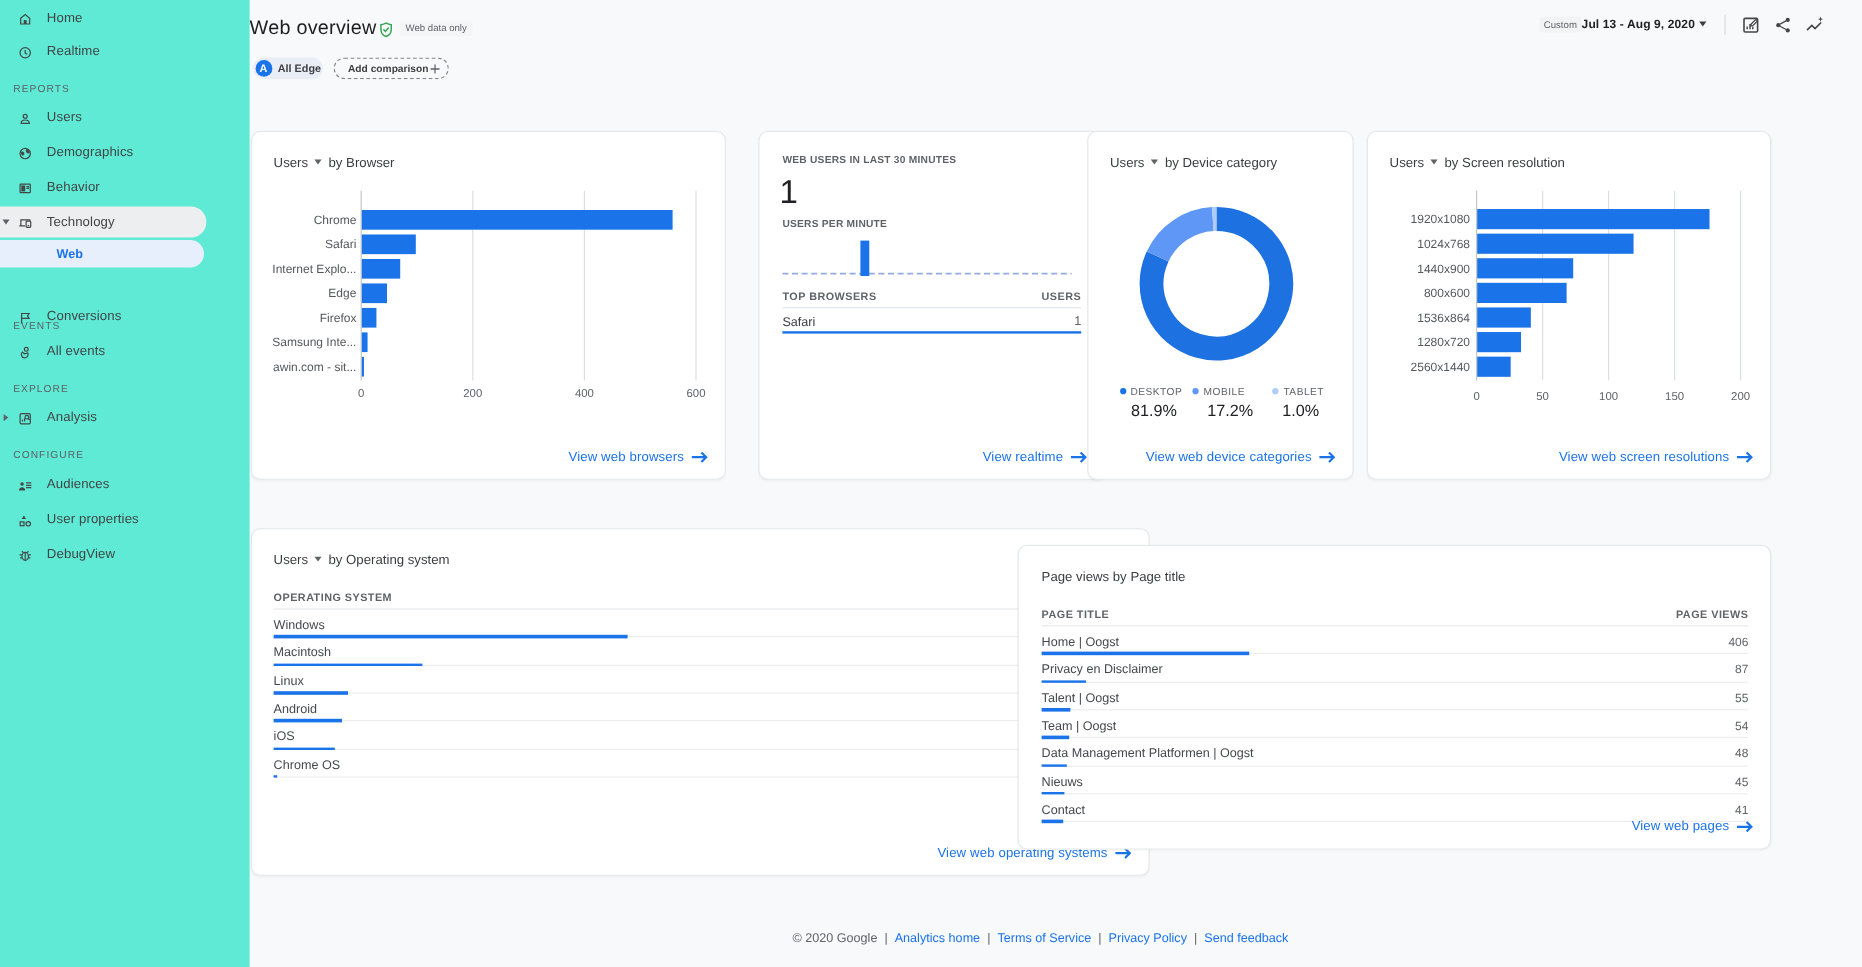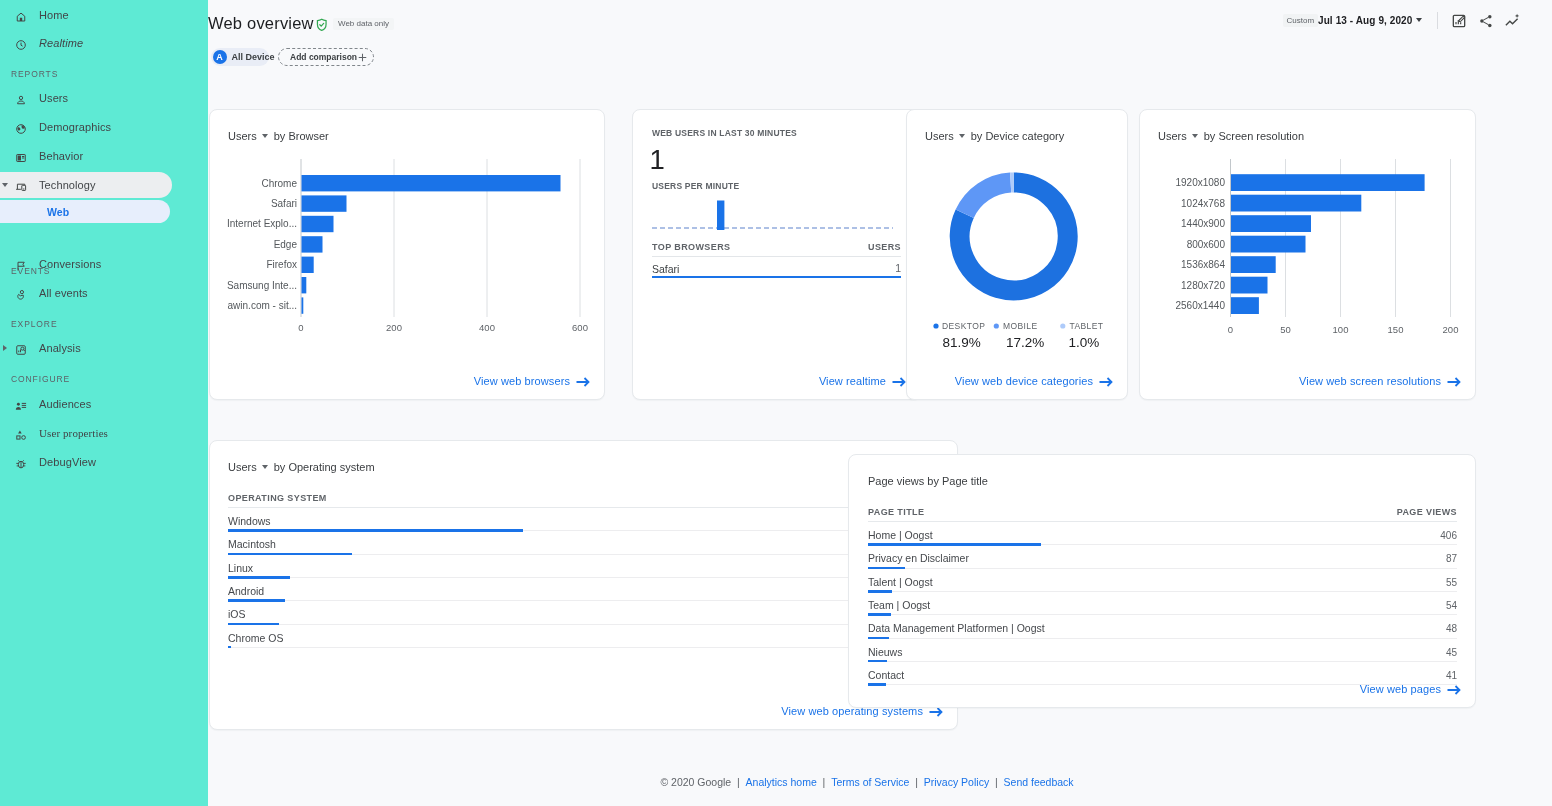--- a/index.html
+++ b/index.html
@@ -44,21 +44,21 @@
     <div class="pill-blue" style="top:200px;"></div>
     <div class="tri-down" style="left:2px; top:183px;"></div>
     <div class="tri-right" style="left:3px; top:345px;"></div>
     <div class="navitem" style="top:4px;">
         <span class="ic"><svg width="12" height="12" viewBox="0 0 24 24">
             <path d="M4.5 10.5 L12 4.2 L19.5 10.5 V20 H4.5 Z" fill="none" stroke="#444746" stroke-width="2"></path>
             <rect x="9.6" y="13.5" width="4.8" height="6.5" fill="#444746"></rect>
           </svg></span>
         <span class="lbl">Home</span>
       </div>
-    <div class="navitem" style="top:32px;font-style:italic;">
+    <div class="navitem" style="top:32px;">
         <span class="ic"><svg width="12" height="12" viewBox="0 0 24 24">
             <circle cx="12" cy="12" r="8.6" fill="none" stroke="#444746" stroke-width="2"></circle>
             <path d="M12 7.2 V12.4 L15.2 14.3" stroke="#444746" stroke-width="2" fill="none"></path>
           </svg></span>
         <span class="lbl">Realtime</span>
       </div>
     <div class="navhead" style="top:69px;">REPORTS</div>
     <div class="navitem" style="top:87px;">
         <span class="ic"><svg width="12" height="12" viewBox="0 0 24 24">
             <circle cx="12" cy="7.8" r="3.3" fill="none" stroke="#444746" stroke-width="2"></circle>
@@ -119,21 +119,21 @@
       </div>
     <div class="navhead" style="top:374px;">CONFIGURE</div>
     <div class="navitem" style="top:393px;">
         <span class="ic"><svg width="12" height="12" viewBox="0 0 24 24">
             <circle cx="6.8" cy="8.6" r="2.9" fill="#444746"></circle>
             <path d="M1.6 19.4 C1.6 15.7 4.8 14.2 6.8 14.2 C8.8 14.2 12 15.7 12 19.4 Z" fill="#444746"></path>
             <path d="M13.5 6.8 H22.2 M13.5 10.8 H22.2 M13.5 14.8 H22.2" stroke="#444746" stroke-width="2"></path>
           </svg></span>
         <span class="lbl">Audiences</span>
       </div>
-    <div class="navitem" style="top:422px;font-family:Liberation Serif, serif;">
+    <div class="navitem" style="top:422px;">
         <span class="ic"><svg width="12" height="12" viewBox="0 0 24 24">
             <path d="M9.8 3.2 L13.4 9.2 H6.2 Z" fill="#444746"></path>
             <rect x="3.6" y="13.8" width="6.4" height="6.4" fill="none" stroke="#444746" stroke-width="2"></rect>
             <circle cx="17.1" cy="17" r="3.7" fill="none" stroke="#444746" stroke-width="2"></circle>
           </svg></span>
         <span class="lbl">User properties</span>
       </div>
     <div class="navitem" style="top:451px;">
         <span class="ic"><svg width="12" height="12" viewBox="0 0 24 24">
             <ellipse cx="12" cy="13.2" rx="5.4" ry="6.6" fill="none" stroke="#444746" stroke-width="2"></ellipse>
@@ -144,21 +144,21 @@
   </div>
   <div id="header">
     <div id="title">Web overview</div>
     <svg class="abs" style="left:316px; top:18px;" width="11.5" height="13.5" viewBox="0 0 24 26" fill="none" stroke="#34a853" stroke-width="2.6">
         <path d="M12 1.5 C15 3.2 18.5 4 21 4.2 V12 C21 19 17 23 12 24.8 C7 23 3 19 3 12 V4.2 C5.5 4 9 3.2 12 1.5 Z"></path>
         <path d="M8 13 L10.8 15.8 L16 10.2" stroke-linecap="round"></path>
       </svg>
     <div class="badge" style="left:333px; top:18px; height:12px; line-height:12px; padding:0 5px; font-size:8px; background:#f3f5f6;">Web data only</div>
     <div class="abs" style="left:211px; top:48px; width:58px; height:18px; background:#e9edf6; border-radius:9px; white-space:nowrap;">
       <div class="abs" style="left:1.5px; top:2px; width:14px; height:14px; border-radius:50%; background:#1a73e8; color:#fff; font-size:9px; font-weight:bold; text-align:center; line-height:14px;">A</div>
-      <div class="abs" style="left:20.5px; top:0; height:18px; line-height:18px; font-size:9px; font-weight:bold; color:#3c4043;">All Device</div>
+      <div class="abs" style="left:20.5px; top:0; height:18px; line-height:18px; font-size:9px; font-weight:bold; color:#3c4043;">All Edge</div>
     </div>
     <div class="abs" style="left:278px; top:48px; width:96px; height:18px;">
       <svg class="abs" style="left:0; top:0;" width="96" height="18">
           <rect x="0.5" y="0.5" width="95" height="17" rx="8.5" fill="none" stroke="#80868b" stroke-width="1" stroke-dasharray="3,2.2"></rect>
         </svg>
       <div class="abs" style="left:12px; top:1px; height:16px; line-height:16px; font-size:8.5px; font-weight:bold; color:#3c4043;">Add comparison</div>
       <svg class="abs" style="left:80px; top:4.5px;" width="9" height="9" viewBox="0 0 12 12">
           <path d="M6 1 V11 M1 6 H11" stroke="#5f6368" stroke-width="1.4"></path>
         </svg>
     </div>

